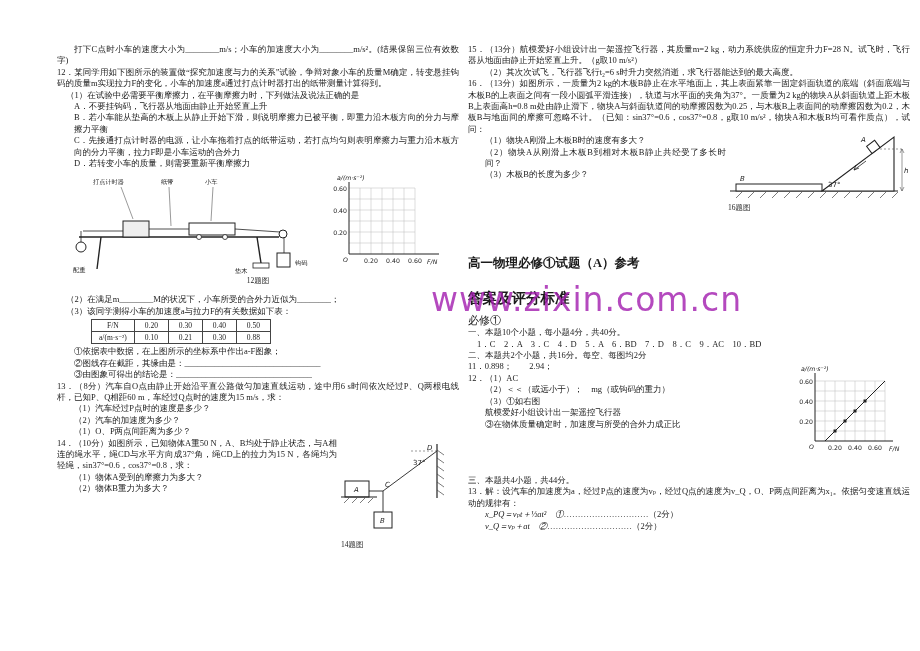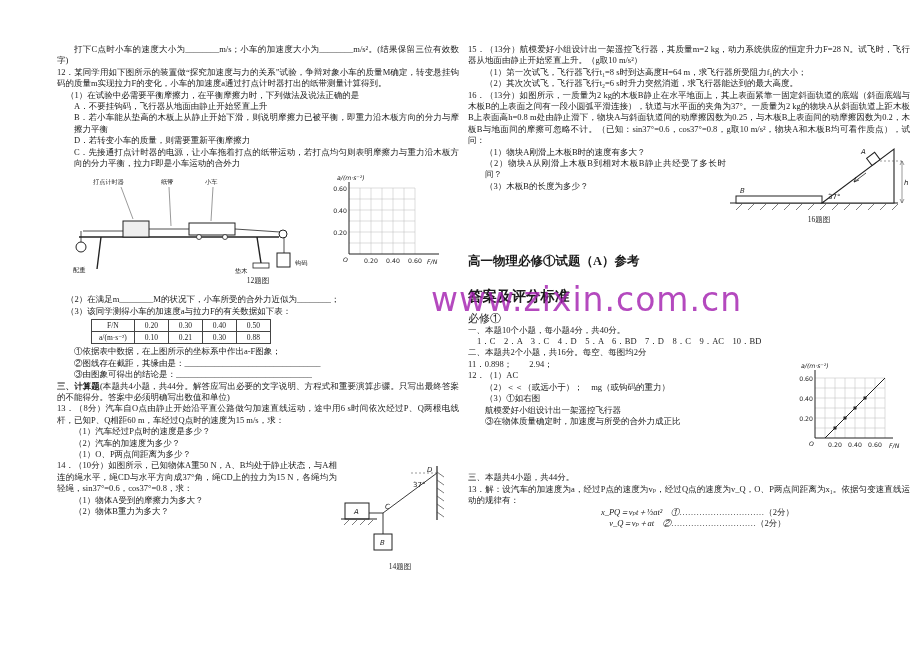--- a/index.html
+++ b/index.html
@@ -8,33 +8,33 @@
         font-family:"Liberation Serif","DejaVu Serif",serif;color:#1b1b1b}
   .col{position:absolute;top:44px;font-size:8.5px;line-height:11.4px;text-align:justify}
   .col-left{left:57px;width:402px}
   .col-right{left:468px;width:442px}
   p{margin:0}
   .indent{text-indent:17px}
   .opt{padding-left:17px}
   .hang{padding-left:9px}
   .figrow{display:flex;align-items:flex-end;gap:10px;margin:3px 0 0 14px}
   .figcaption{text-align:center;font-size:7.5px;line-height:10px;margin:1px 0 8px;width:100%}
-  .smallcap{font-size:7.5px;line-height:9px;text-align:center}
+  .smallcap{font-size:7.5px;line-height:9px;}
   .datatable{border-collapse:collapse;margin:2px 0 2px 34px}
   .datatable td{border:1px solid #444;font-size:7.5px;line-height:9px;padding:1px 7px;text-align:center;min-width:34px}
   .sec-head{font-weight:bold}
   .q14block{position:relative;padding-right:122px;min-height:116px}
   .q14fig{position:absolute;right:0;top:2px;width:118px}
   .q16subs{position:relative;padding-right:184px;min-height:94px}
   .q16fig{position:absolute;right:0;top:-6px;width:182px}
   .ansblock{position:relative;padding-right:128px;min-height:102px}
   .ansgraph{position:absolute;right:6px;top:-10px}
-  .eqline{display:flex;justify-content:center;font-style:italic;padding-left:17px}
+  .eqline{display:flex;justify-content:flex-start;font-style:italic;padding-left:17px}
   .eqline .score{font-style:normal}
-  .title1{font-size:12.5px;font-weight:bold;margin-top:12px;line-height:16px}
+  .title1{font-size:12.5px;font-weight:bold;margin-top:26px;line-height:16px}
   .title2{font-size:14.5px;font-weight:bold;margin-top:18px;line-height:18px}
   .subtitle{font-size:11px;font-weight:normal;margin-top:6px;line-height:14px}
   .watermark{position:absolute;left:431px;top:282px;z-index:4;font-size:33px;line-height:36px;
              color:#a21caf;opacity:.8;letter-spacing:1px;font-family:"DejaVu Sans",sans-serif}
   svg{display:block}
   svg text{font-family:"DejaVu Sans",sans-serif;fill:#1b1b1b}
   .t6{font-size:6.2px}
   .t7{font-size:7px}
   .ital{font-style:italic}
 </style>
@@ -46,22 +46,22 @@
   <div class="watermark">www.zixin.com.cn</div>
 
   <div class="col col-left">
 
     <p class="indent">打下C点时小车的速度大小为________m/s；小车的加速度大小为________m/s²。(结果保留三位有效数字)</p>
 
     <p>12．某同学用如下图所示的装置做“探究加速度与力的关系”试验，争辩对象小车的质量M确定，转变悬挂钩码的质量m实现拉力F的变化，小车的加速度a通过打点计时器打出的纸带测量计算得到。</p>
     <p class="hang">（1）在试验中必需要平衡摩擦力，在平衡摩擦力时，下列做法及说法正确的是</p>
     <p class="opt">A．不要挂钩码，飞行器从地面由静止开始竖直上升</p>
     <p class="opt">B．若小车能从垫高的木板上从静止开始下滑，则说明摩擦力已被平衡，即重力沿木板方向的分力与摩擦力平衡</p>
+    <p class="opt">C．先接通打点计时器的电源，让小车拖着打点的纸带运动，若打点均匀则表明摩擦力与重力沿木板方向的分力平衡，拉力F即是小车运动的合外力</p>
     <p class="opt">D．若转变小车的质量，则需要重新平衡摩擦力</p>
-    <p class="opt">C．先接通打点计时器的电源，让小车拖着打点的纸带运动，若打点均匀则表明摩擦力与重力沿木板方向的分力平衡，拉力F即是小车运动的合外力</p>
 
     <div class="figrow">
 
       <svg width="240" height="102" viewBox="0 0 240 102">
         <line x1="8" y1="64" x2="208" y2="64" stroke="#222" stroke-width="1.6"></line>
         <line x1="30" y1="64" x2="26" y2="96" stroke="#222" stroke-width="1.4"></line>
         <line x1="186" y1="64" x2="190" y2="90" stroke="#222" stroke-width="1.4"></line>
         <rect x="182" y="90" width="16" height="5" fill="#fff" stroke="#222" stroke-width="0.8"></rect>
         <circle cx="212" cy="61" r="4" fill="#fff" stroke="#222" stroke-width="1"></circle>
         <rect x="52" y="48" width="26" height="16" fill="#eee" stroke="#222" stroke-width="1"></rect>
@@ -135,21 +135,20 @@
         <td>0.30</td>
         <td>0.88</td>
       </tr>
     </tbody>
       </table>
 
     <p class="opt">①依据表中数据，在上图所示的坐标系中作出a-F图象；</p>
     <p class="opt">②图线存在截距，其缘由是：________________________________</p>
     <p class="opt">③由图象可得出的结论是：________________________________</p>
 
-    <p><span class="sec-head">三、计算题</span><span>(本题共4小题，共44分。解答应写出必要的文字说明、方程式和重要演算步骤。只写出最终答案的不能得分。答案中必须明确写出数值和单位)</span></p>
 
     <p>13．（8分）汽车自O点由静止开始沿平直公路做匀加速直线运动，途中用6 s时间依次经过P、Q两根电线杆，已知P、Q相距60 m，车经过Q点时的速度为15 m/s，求：</p>
     <p class="opt">（1）汽车经过P点时的速度是多少？</p>
     <p class="opt">（2）汽车的加速度为多少？</p>
     <p class="opt">（1）O、P两点间距离为多少？</p>
 
     <div class="q14block">
       <p>14．（10分）如图所示，已知物体A重50 N，A、B均处于静止状态，与A相连的绳水平，绳CD与水平方向成37°角，绳CD上的拉力为15 N，各绳均为轻绳，sin37°=0.6，cos37°=0.8，求：</p>
       <p class="opt">（1）物体A受到的摩擦力为多大？</p>
       <p class="opt">（2）物体B重力为多大？</p>
@@ -172,21 +171,20 @@
           <text x="39" y="83" class="t7 ital">B</text>
         </svg>
         <div class="smallcap">14题图</div>
       </div>
     </div>
   </div>
 
   <div class="col col-right">
 
     <p>15．（13分）航模爱好小组设计出一架遥控飞行器，其质量m=2 kg，动力系统供应的恒定升力F=28 N。试飞时，飞行器从地面由静止开始竖直上升。（g取10 m/s²）</p>
-    <p class="opt">（1）第一次试飞，飞行器飞行t₁=8 s时到达高度H=64 m，求飞行器所受阻力f₁的大小；</p>
     <p class="opt">（2）其次次试飞，飞行器飞行t₂=6 s时升力突然消逝，求飞行器能达到的最大高度。</p>
 
     <p>16．（13分）如图所示，一质量为2 kg的木板B静止在水平地面上，其上表面紧靠一固定斜面轨道的底端（斜面底端与木板B的上表面之间有一段小圆弧平滑连接），轨道与水平面的夹角为37°。一质量为2 kg的物块A从斜面轨道上距木板B上表面高h=0.8 m处由静止滑下，物块A与斜面轨道间的动摩擦因数为0.25，与木板B上表面间的动摩擦因数为0.2，木板B与地面间的摩擦可忽略不计。（已知：sin37°=0.6，cos37°=0.8，g取10 m/s²，物块A和木板B均可看作质点），试问：</p>
     <div class="q16subs">
       <p class="opt">（1）物块A刚滑上木板B时的速度有多大？</p>
       <p class="opt">（2）物块A从刚滑上木板B到相对木板B静止共经受了多长时间？</p>
       <p class="opt">（3）木板B的长度为多少？</p>
       <div class="q16fig">
         <svg width="182" height="74" viewBox="0 0 182 74">
           <line x1="2" y1="62" x2="170" y2="62" stroke="#222" stroke-width="1.2"></line>

